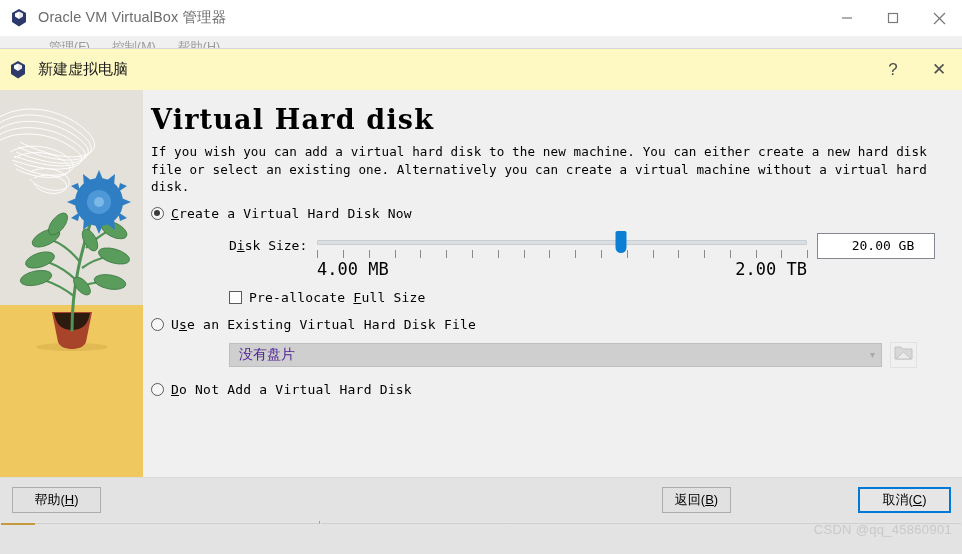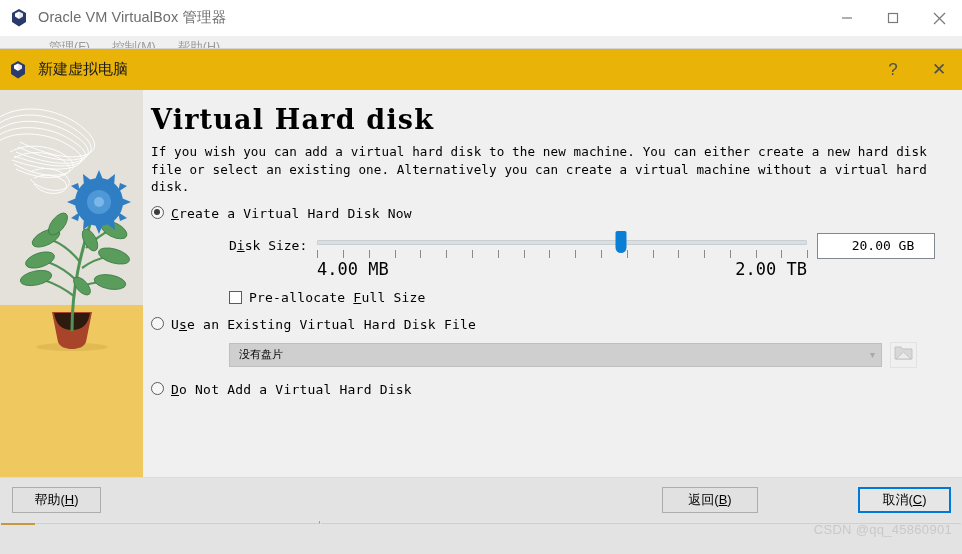--- a/index.html
+++ b/index.html
@@ -86,21 +86,21 @@
 
   
   .dialog {
     position: absolute; left: 0; top: 48px; width: 962px; height: 473px;
     background: #f0f0f0;
     border: 1px solid #d6d6d6;
     border-left: none; border-right: none;
   }
   .dlg-titlebar {
     position: absolute; left: 0; top: 0; width: 962px; height: 41px;
-    background: #eab308;
+    background: #fef9c3;
     display: flex; align-items: center;
   }
   .dlg-icon { width: 20px; height: 20px; margin-left: 8px; margin-right: 10px; flex:0 0 auto; }
   .dlg-title { font-size: 15px; color: #1a1a1a; }
   .dlg-ctrls { position: absolute; right: 0; top: 0; height: 41px; display: flex; }
   .dlg-ctrl {
     width: 46px; height: 41px; display: flex; align-items: center; justify-content: center;
     color: #505050; font-size: 17px;
   }
 
@@ -130,21 +130,21 @@
     margin: 0 0 8px 0;
   }
   .desc {
     font-family: "DejaVu Sans Mono", "Liberation Mono", monospace;
     font-size: 12.6px; color: #000; line-height: 17.5px;
     width: 795px;
     margin-bottom: 10px;
     letter-spacing: 0.1px;
   }
 
-  .opt-row { display: flex; margin-bottom: 2px; }
+  .opt-row { display: flex; align-items: center; margin-bottom: 2px; }
   .radio {
     width: 13px; height: 13px; border-radius: 50%;
     border: 1.4px solid #5b5b5b; background: #f7f7f7;
     margin-right: 7px; flex: 0 0 auto; position: relative;
   }
   .radio.checked::after {
     content: ""; position: absolute; left: 2.4px; top: 2.4px;
     width: 6px; height: 6px; border-radius: 50%; background: #3b3b3b;
   }
   .opt-label {
@@ -200,42 +200,42 @@
     background: #fdfdfd; margin-right: 7px; flex: 0 0 auto;
   }
 
   .combo-row { display: flex; align-items: center; margin-left: 78px; margin-top: 10px; }
   .combo {
     width: 653px; height: 24px; background: #cfcfcf;
     border: 1px solid #bfbfbf;
     display: flex; align-items: center; justify-content: space-between;
     padding: 0 6px 0 9px;
   }
-  .combo-text { font-size: 11px; color: #000000; }
+  .combo-text { font-size: 14px; color: #4c1d95; }
   .combo-arrow { color: #a8a8a8; font-size: 10px; }
   .browse-btn {
     width: 27px; height: 26px; margin-left: 8px;
     background: #f0f0f0; border: 1px solid #e2e2e2;
     display: flex; align-items: center; justify-content: center;
   }
 
   
   .dlg-footer {
     position: absolute; left: 0; top: 428px; width: 962px; height: 44px;
     background: #e3e3e3;
     border-top: 1px solid #dcdcdc;
   }
   .btn {
     position: absolute; top: 9px; height: 26px;
     background: #e1e1e1; border: 1px solid #adadad;
     display: flex; align-items: center; justify-content: center;
     font-size: 13px; color: #000;
   }
   .btn.help { left: 12px; width: 89px; }
-  .btn.back { left: 662px; width: 96px; }
+  .btn.back { left: 662px; width: 69px; }
   .btn.next { left: 757px; width: 96px;
               font-family:"DejaVu Sans Mono","Liberation Mono",monospace; font-size:12.5px; }
   .btn.cancel { left: 858px; width: 93px; border: 2px solid #0078d7; background: #e6e6e6; }
 </style>
 </head>
 <body>
 
 <div id="root">
 
   <div class="parent-window">

